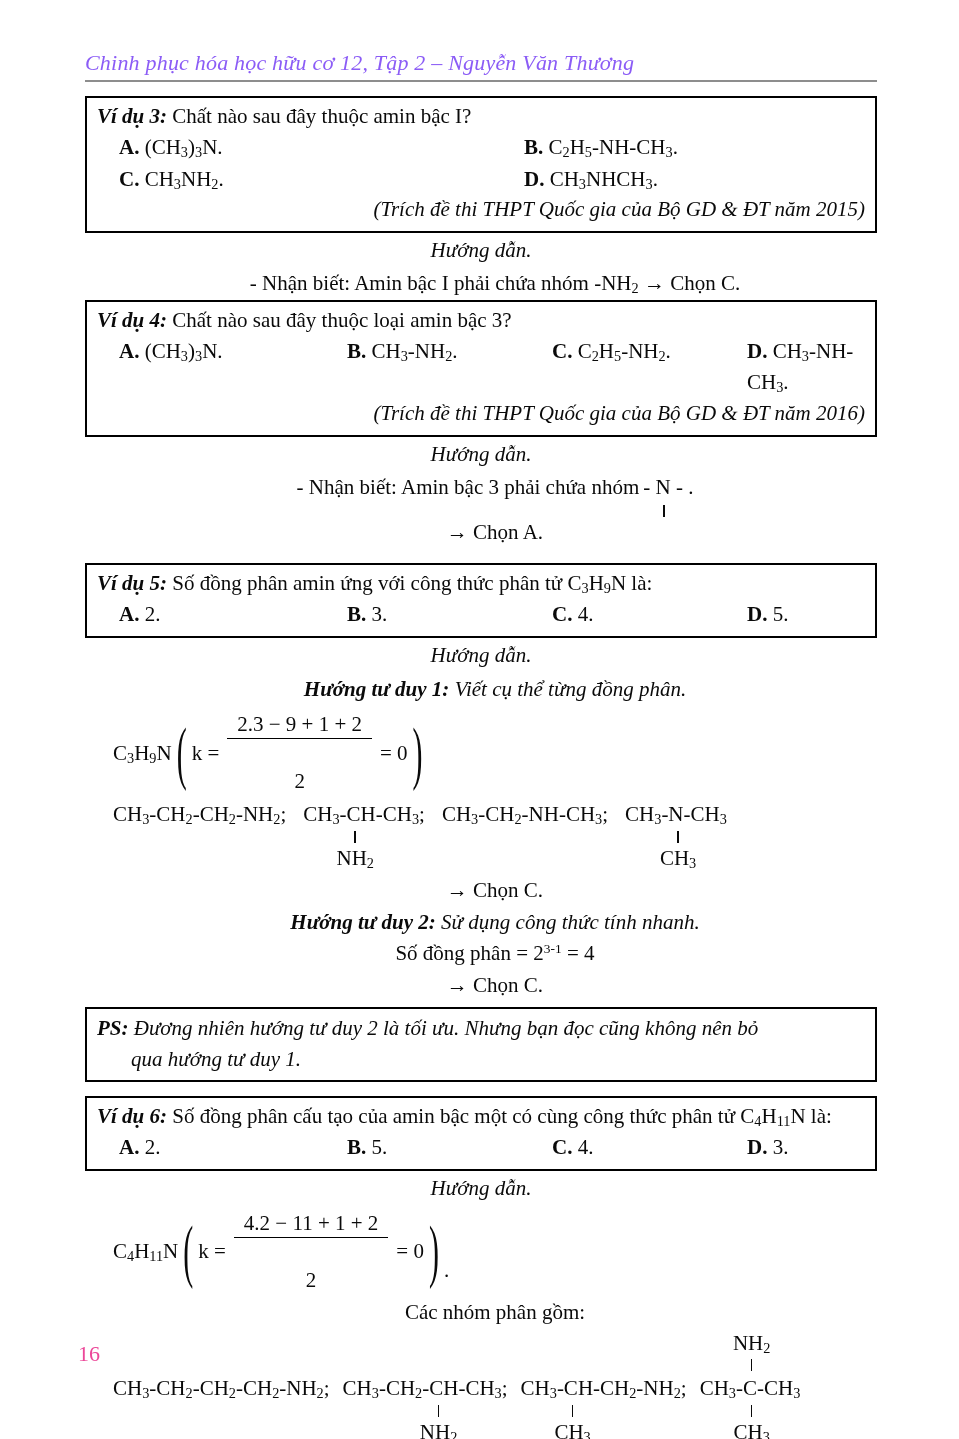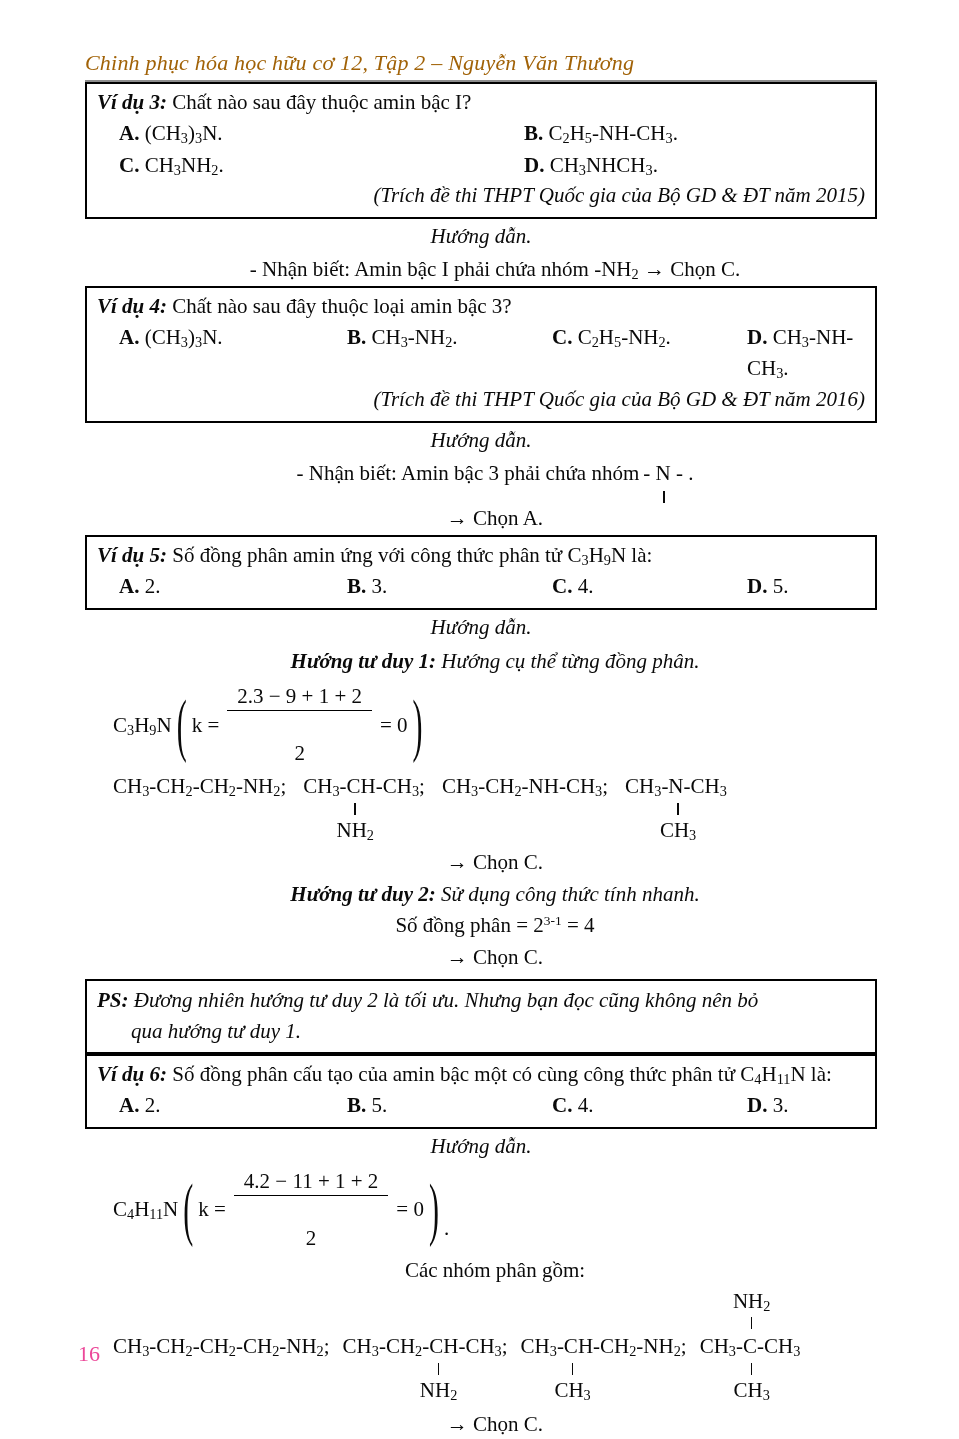--- a/index.html
+++ b/index.html
@@ -5,26 +5,26 @@
   * { margin:0; padding:0; box-sizing:border-box; }
   html,body { background:#ffffff; }
   body {
     width:959px; height:1439px; overflow:hidden;
     font-family:"Liberation Serif","DejaVu Serif",serif;
     color:#0a0a0a; font-size:21px; line-height:1.45;
   }
   .page { position:relative; width:959px; height:1439px; padding:50px 82px 0 85px; }
 
   
-  .running-head { font-style:italic; color:#a16207; font-size:22px; line-height:1.2; letter-spacing:0.2px; }
+  .running-head { font-style:italic; color:#8b5cf6; font-size:22px; line-height:1.2; letter-spacing:0.2px; }
   .head-rule { border:none; border-top:2px solid #8d8d8d; margin-top:4px; }
 
   
   .qbox { border:2px solid #000; padding:4px 10px 6px; }
-  .qbox.mt { margin-top:0; }
+  .qbox.mt { margin-top:14px; }
   .q-title { line-height:1.42; }
   .q-title .lab { font-weight:bold; font-style:italic; }
   .src { text-align:right; font-style:italic; line-height:1.42; }
 
   .opts2 { display:grid; grid-template-columns:405px 1fr; padding-left:22px; line-height:1.5; }
   .opts4 { display:grid; grid-template-columns:228px 205px 195px 1fr; padding-left:22px; line-height:1.5; }
   .letter { font-weight:bold; }
 
   
   .hd { text-align:center; font-weight:normal; font-style:italic; margin:3px 0; line-height:1.4; }
@@ -120,21 +120,21 @@
       <span><span class="letter">B.</span> <span>3.</span></span>
       <span><span class="letter">C.</span> <span>4.</span></span>
       <span><span class="letter">D.</span> <span>5.</span></span>
     </div>
   </div>
 
   <div class="hd">Hướng dẫn.</div>
 
   <div class="ln think">
     <span class="lab">Hướng tư duy 1:</span>
-    <span class="txt">Hướng cụ thể từng đồng phân.</span>
+    <span class="txt">Viết cụ thể từng đồng phân.</span>
   </div>
 
   <div class="formula">
     <span>C<sub>3</sub>H<sub>9</sub>N</span>
     <span class="paren">(</span>
     <span>k =</span>
     <span class="frac">
       <span class="num">2.3 − 9 + 1 + 2</span>
       <span class="den">2</span>
     </span>

